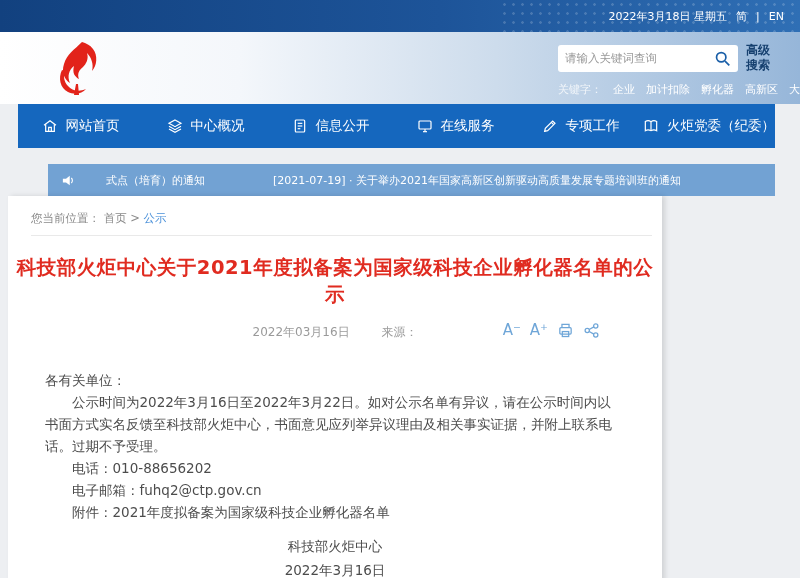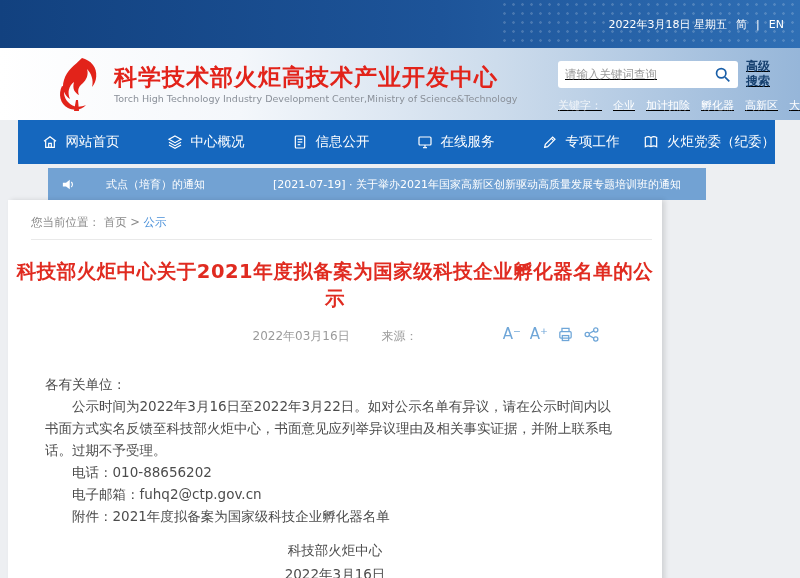--- a/index.html
+++ b/index.html
@@ -1,56 +1,56 @@
 <!DOCTYPE html>
 <html><head>
 <meta charset="utf-8">
 <style>
   * { margin:0; padding:0; box-sizing:border-box; }
   html,body { width:800px; height:578px; overflow:hidden; background:#edeff2;
               font-family:"DejaVu Sans","Liberation Sans",sans-serif; }
 
   
-  .topbar { height:48px; background:linear-gradient(90deg,#12417f 0%,#1d5499 55%,#2f6fb5 100%);
+  .topbar { height:32px; background:linear-gradient(90deg,#12417f 0%,#1d5499 55%,#2f6fb5 100%);
             color:#fff; font-size:11px; display:flex; justify-content:flex-end;
             align-items:center; gap:9px; padding-right:16px; position:relative; }
   .topbar a { color:#fff; text-decoration:none; cursor:pointer; }
   .dots { position:absolute; right:0; top:0; width:300px; height:100%;
           background-image:radial-gradient(rgba(255,255,255,.35) 1px, transparent 1.6px);
           background-size:9px 9px; pointer-events:none; opacity:.5; }
 
   
   .header { height:72px; background:linear-gradient(90deg,#ffffff 0%,#f4f7fb 30%,#cddcec 62%,#96b6d9 100%);
             display:flex; justify-content:space-between; position:relative; }
   .brand { display:flex; align-items:center; gap:10px; padding-left:52px; }
   .brand svg { width:52px; height:56px; }
   .brand-title { color:#e2231a; font-size:23px; font-weight:bold; letter-spacing:1px; line-height:26px; }
   .brand-sub { color:#8a9099; font-size:9.5px; margin-top:3px; }
-  .header-right { width:242px; padding-top:11px; padding-right:10px; position:relative;text-decoration:underline; }
+  .header-right { width:242px; padding-top:11px; padding-right:10px; position:relative; }
   .search-row { display:flex; gap:8px; align-items:center; }
   .search-box { width:180px; height:27px; background:#fff; border-radius:3px;
                 display:flex; align-items:center; padding:0 7px; }
   .search-box input { flex:1; border:none; outline:none; font-size:11.5px; color:#333;
                       font-family:inherit; background:transparent; }
   .search-box input::placeholder { color:#999; }
   .search-btn { background:none; border:none; cursor:pointer; display:flex; padding:0; }
   .adv { width:26px; color:#16406f; font-size:12px; line-height:15px; text-decoration:none;
          word-break:break-all; cursor:pointer; font-weight:bold; }
   .keywords { margin-top:9px; color:#fff; font-size:11px; display:flex; gap:11px; white-space:nowrap; }
   .keywords a { color:#fff; text-decoration:none; cursor:pointer; }
   .keywords .kw-label { color:#f2f6fa; }
 
   
   .nav { margin-left:18px; width:757px; height:44px; background:#1567be; display:flex; }
   .nav-item { flex:1; display:flex; align-items:center; justify-content:center; gap:8px;
               color:#fff; font-size:13.5px; cursor:pointer; white-space:nowrap; }
   .nav-item svg { width:16px; height:16px; }
 
   
-  .ticker { margin-left:48px; margin-top:4px; width:658px; height:32px; background:#72a2d3;
+  .ticker { margin-left:48px; margin-top:16px; width:727px; height:32px; background:#72a2d3;
             display:flex; align-items:center; color:#fff; font-size:11px; overflow:hidden;
             white-space:nowrap; padding-left:13px; }
   .ticker svg { width:15px; height:15px; flex:none; }
   .ticker a { color:#fff; text-decoration:none; cursor:pointer; flex:none; }
   .t1 { margin-left:30px; } .t2 { margin-left:68px; }
 
   
   .content { margin-left:8px; width:654px; height:402px; background:#fff;
              box-shadow:3px 0 5px rgba(0,0,0,.12); overflow:hidden; }
   .breadcrumb { padding:15px 0 9px 23px; font-size:11.5px; color:#8a8a8a; }
@@ -86,24 +86,20 @@
   <a>EN</a>
 </div>
 
 <div class="header">
   <div class="brand">
     <svg viewBox="0 0 52 56">
       <path d="M30 2 C22 10 15 14 12 24 C9 33 13 40 18 43 C15 36 17 30 22 26 C20 33 23 37 27 39 C25 34 27 30 31 27 C34 24 37 19 35 13 C39 17 42 24 40 31 C45 26 46 15 41 9 C38 5 34 3 30 2 Z" fill="#e2231a"></path>
       <path d="M10 30 C6 38 8 48 16 52 C22 55 30 54 34 49 C27 52 20 51 16 46 C12 42 11 36 13 31 Z" fill="#e2231a"></path>
       <path d="M24 44 L22 55 L27 55 L26 44 Z" fill="#e2231a"></path>
     </svg>
-    <div>
-      <div class="brand-title">科学技术部火炬高技术产业开发中心</div>
-      <div class="brand-sub">Torch High Technology Industry Development Center,Ministry of Science&amp;Technology</div>
-    </div>
   </div>
 
   <div class="header-right">
     <div class="search-row">
       <div class="search-box">
         <input type="text" placeholder="请输入关键词查询" style="">
         <button class="search-btn">
           <svg width="17" height="17" viewBox="0 0 20 20" fill="none" stroke="#1a5fa8" stroke-width="2">
             <circle cx="8.5" cy="8.5" r="5.5"></circle>
               <line x1="13" y1="13" x2="18" y2="18"></line>

